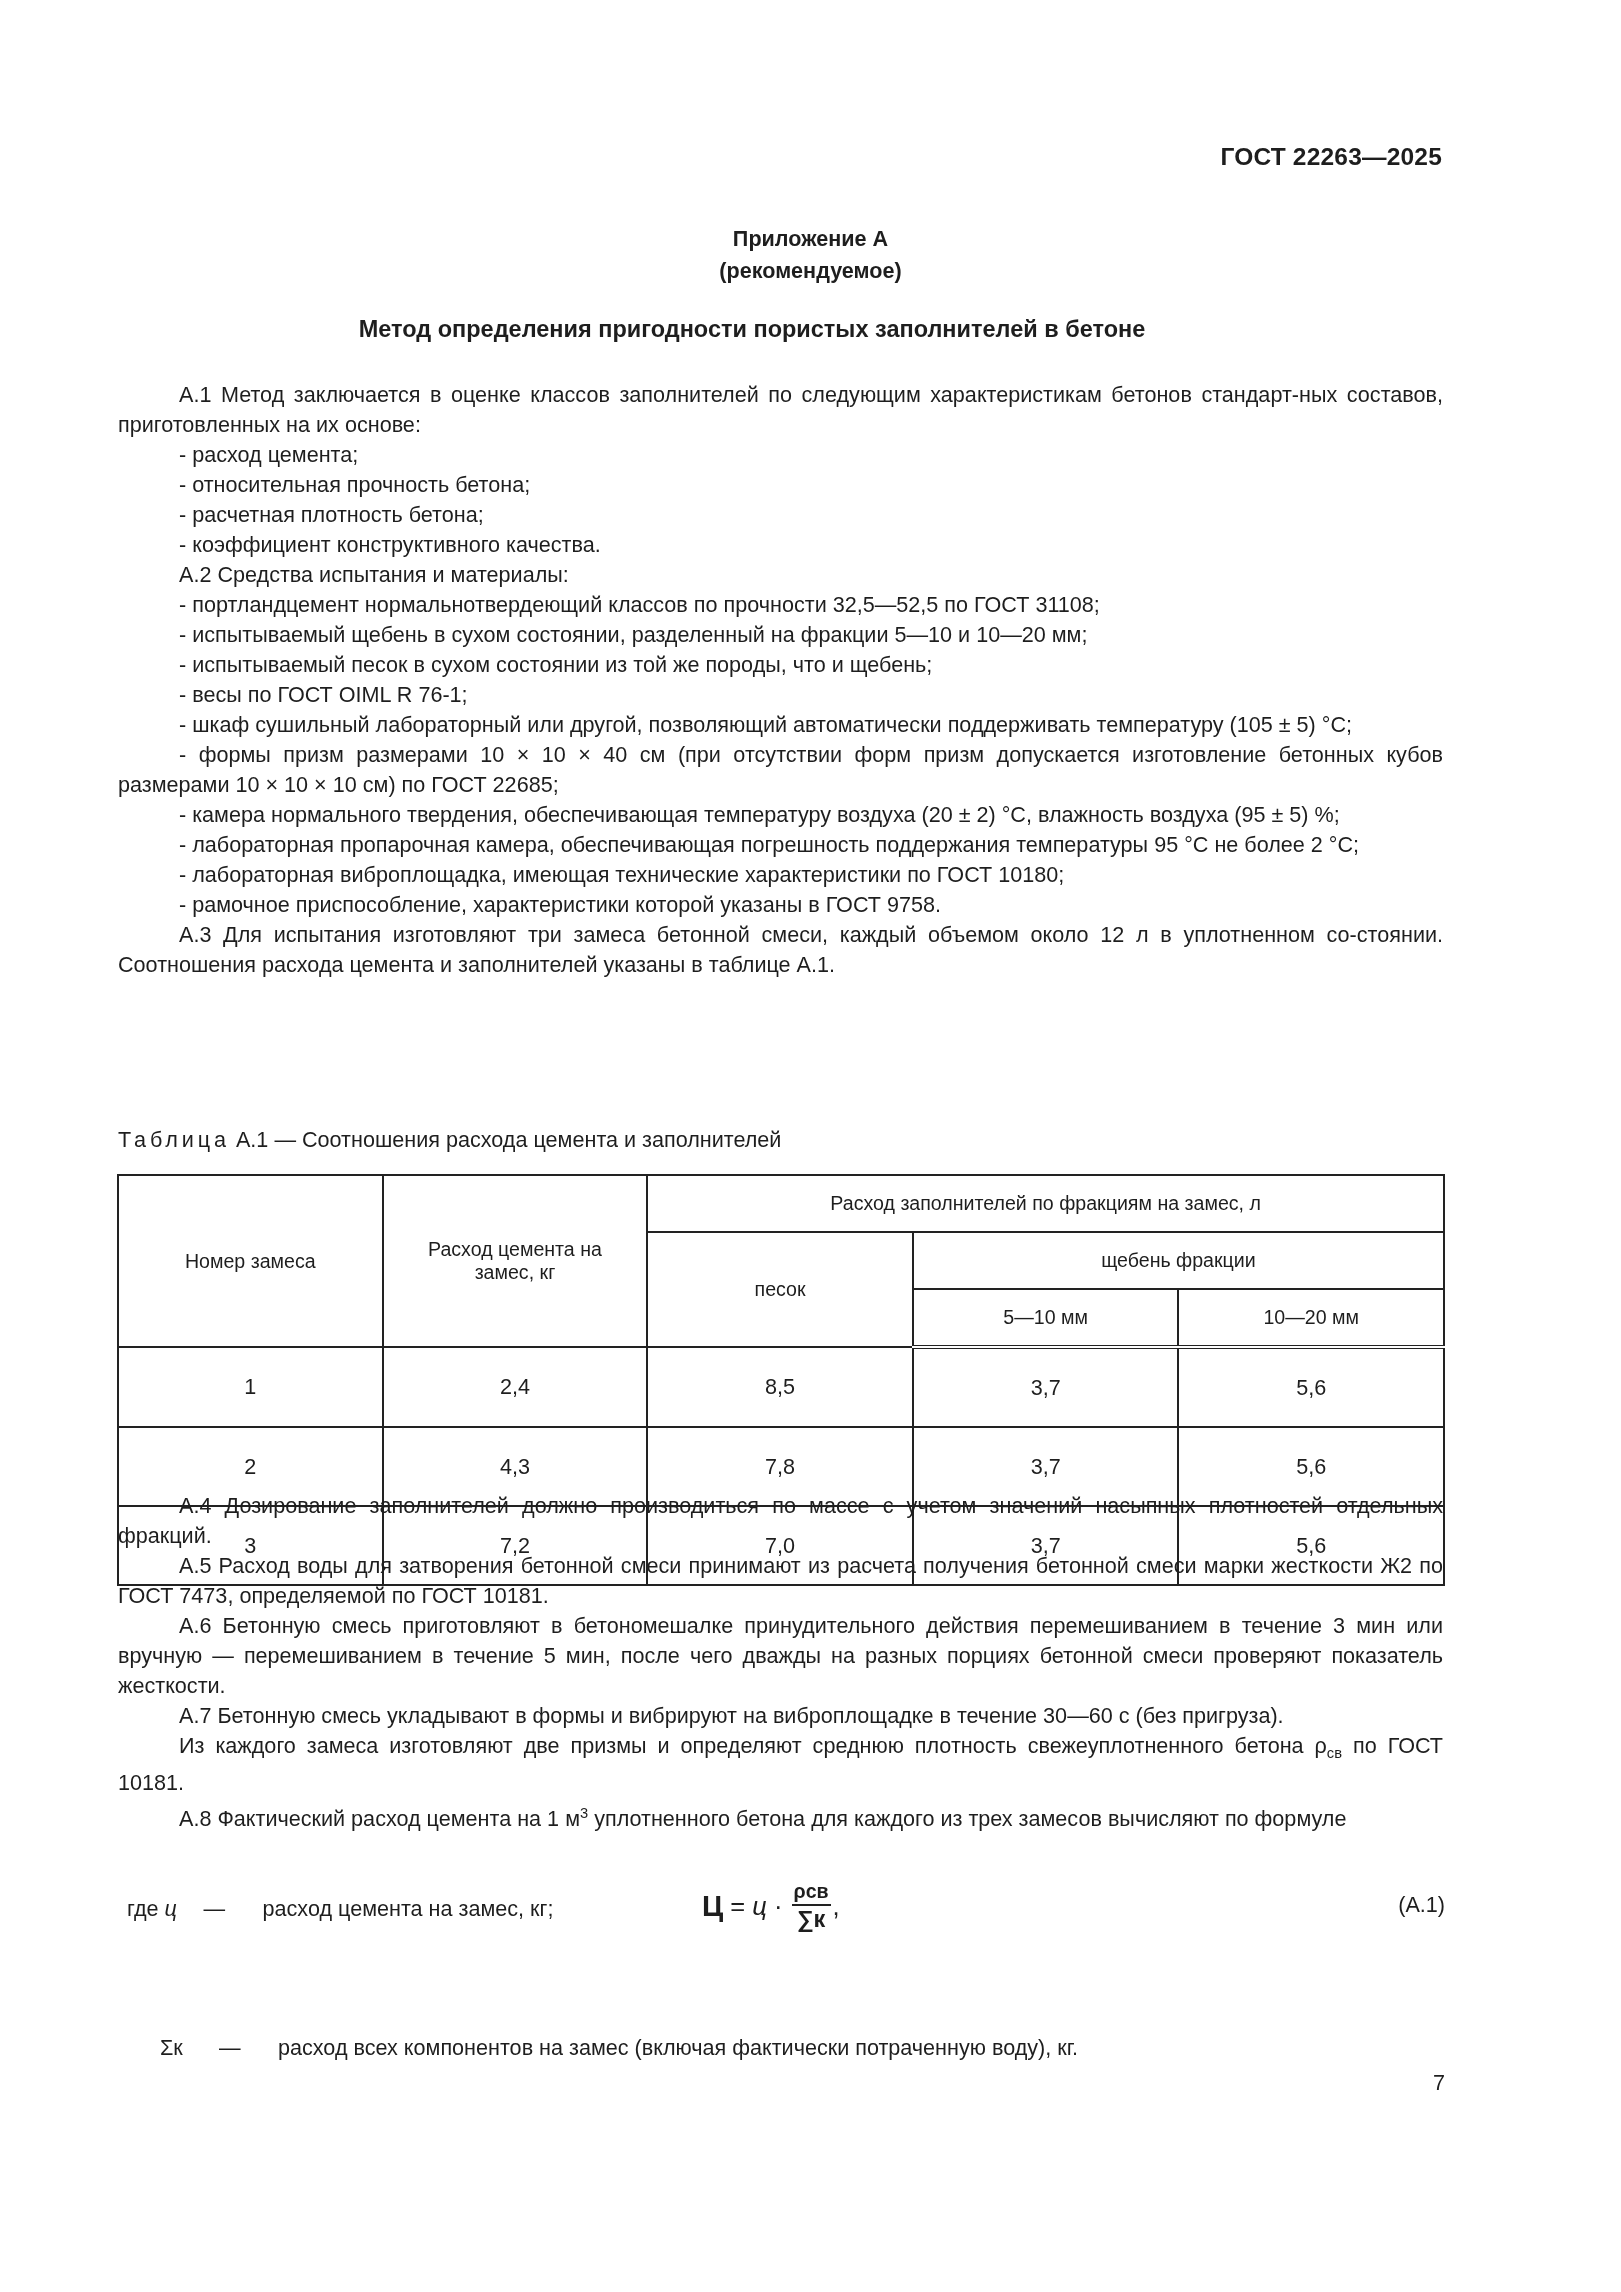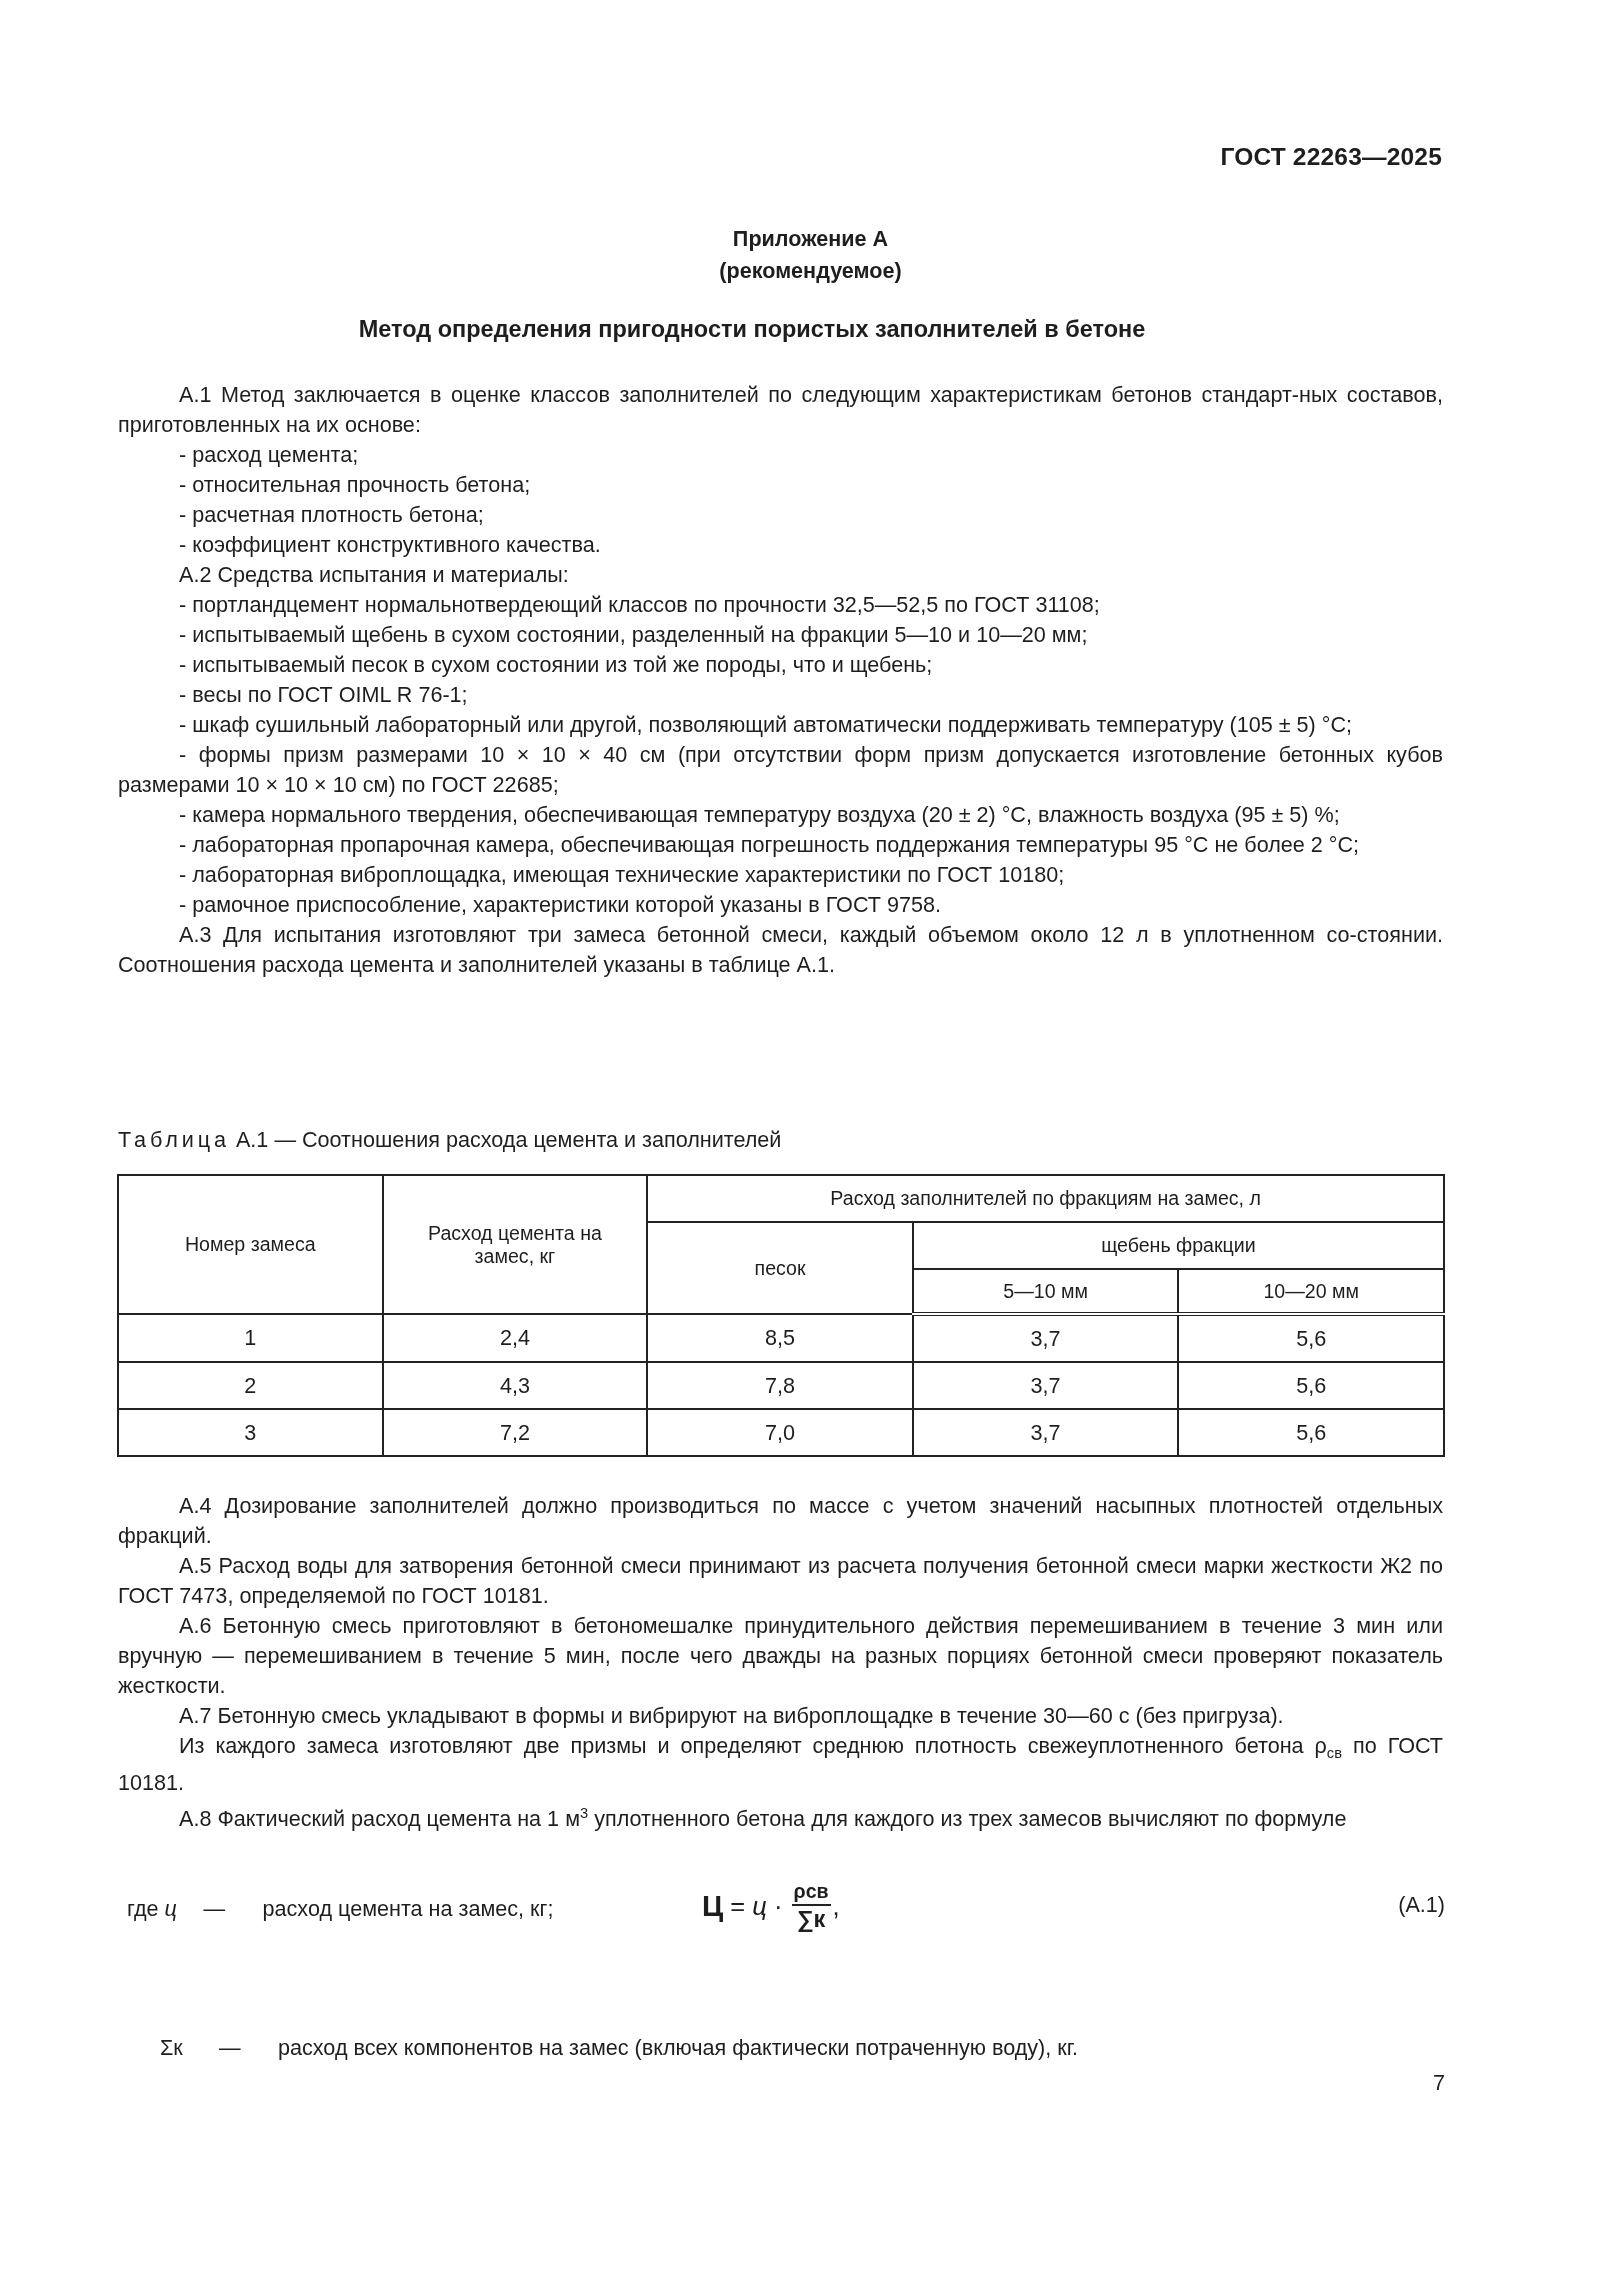--- a/index.html
+++ b/index.html
@@ -20,21 +20,21 @@
   }
   .p { margin: 0; text-indent: 61px; }
   .li { margin: 0; padding-left: 61px; }
   .li-j { margin: 0; text-indent: 61px; }
   .table-caption { position: absolute; top: 1127px; left: 118px; font-size: 21.6px; }
   .table-caption .spaced { letter-spacing: 3.9px; }
   table.t {
     position: absolute; top: 1174px; left: 117px; width: 1328px;
     border-collapse: collapse; font-size: 19.6px; text-align: center;
   }
-  table.t td { border: 2px solid #222; padding: 0; vertical-align: middle; }
+  table.t td { border: 2px solid #222; padding: 16px; vertical-align: middle; }
   table.t tr.hdr-last td { border-bottom: 4.9px double #222; }
   table.t tr.body td { height: 45px; font-size: 21.6px; }
   .formula {
     position: absolute; top: 1880px; left: 702px; font-size: 25.5px; display: flex; align-items: center;
   }
   .formula .big { font-weight: bold; font-size: 29px; }
   .formula .it { font-style: italic; }
   .frac { display: inline-flex; flex-direction: column; align-items: center; margin: 0 2px; }
   .frac .num { font-weight: bold; font-size: 19.6px; border-bottom: 2px solid #222; padding: 0 2px; line-height: 23.5px; }
   .frac .den { font-weight: bold; font-size: 23.5px; line-height: 27.4px; }

